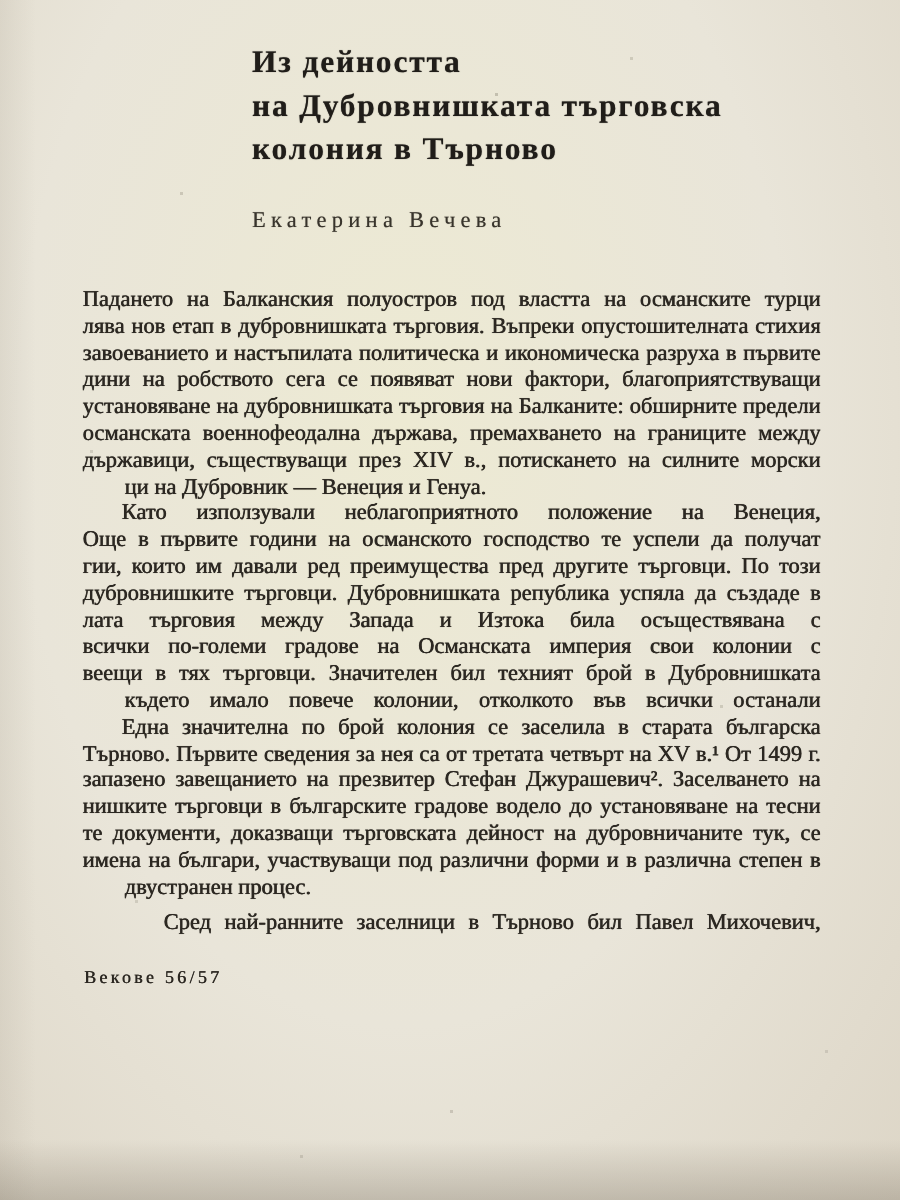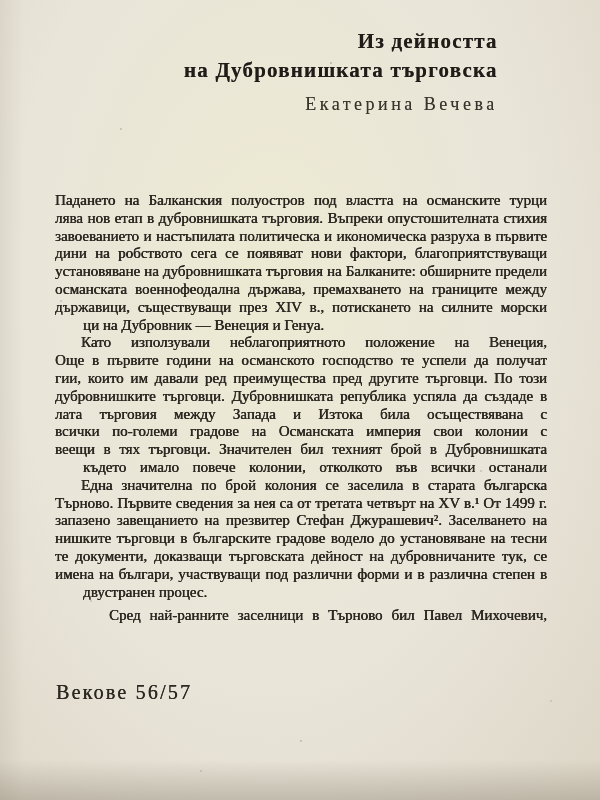--- a/index.html
+++ b/index.html
@@ -14,36 +14,35 @@
     overflow: hidden;
     background:
       linear-gradient(to bottom, rgba(0,0,0,0) 95%, rgba(110,100,85,0.30) 100%),
       linear-gradient(to right, rgba(120,110,95,0.10) 0%, rgba(0,0,0,0) 4%),
       radial-gradient(ellipse at 45% 35%, #edead3 0%, #e9e5d9 55%, #ddd6c7 100%);
     font-family: "Liberation Serif", "DejaVu Serif", serif;
     color: #2c2822;
   }
   .title-block {
     position: absolute;
-    left: 184px;
+    left: 168px;
     top: 27px;
-    text-align: right;
   }
   .title-line {
     font-size: 21px;
     line-height: 29px;
     font-weight: bold;
     letter-spacing: 1.2px;
     color: #201d19;
     text-shadow: 0 0 0.6px rgba(32,29,25,0.75);
     white-space: nowrap;
   }
   .author {
-    margin-top: 9px;
-    font-size: 18px;
+    margin-top: 23px;
+    font-size: 15px;
     line-height: 20px;
     letter-spacing: 3.5px;
     font-weight: normal;
     color: #38342c;
     text-shadow: 0 0 0.5px rgba(56,52,44,0.6);
     white-space: nowrap;
   }
   .body-text {
     position: absolute;
     left: 55px;
@@ -66,22 +65,22 @@
   }
   .line.first-indent {
     text-indent: 26px;
   }
   .para.gap {
     margin-top: 6px;
   }
   .footer {
     position: absolute;
     left: 56px;
-    top: 681px;
-    font-size: 20px;
+    top: 644px;
+    font-size: 12px;
     letter-spacing: 2.2px;
     color: #2c2822;
     text-shadow: 0.3px 0 0 currentColor;
     white-space: nowrap;
   }
   .speckles {
     position: absolute;
     top: 0; left: 0;
     width: 2px; height: 2px;
     background: transparent;
@@ -101,20 +100,21 @@
 </head>
 <body>
 
 <div class="paper">
 
   <div class="speckles"></div>
 
   <header class="title-block">
     <div class="title-line">Из дейността</div>
     <div class="title-line">на Дубровнишката търговска</div>
+    <div class="title-line">колония в Търново</div>
     <div class="author">Екатерина Вечева</div>
   </header>
 
   <main class="body-text">
       <div class="para">
         <div class="line">Падането на Балканския полуостров под властта на османските турци представ-</div>
         <div class="line">лява нов етап в дубровнишката търговия. Въпреки опустошителната стихия на</div>
         <div class="line">завоеванието и настъпилата политическа и икономическа разруха в първите го-</div>
         <div class="line">дини на робството сега се появяват нови фактори, благоприятствуващи твърдото</div>
         <div class="line">установяване на дубровнишката търговия на Балканите: обширните предели на</div>

